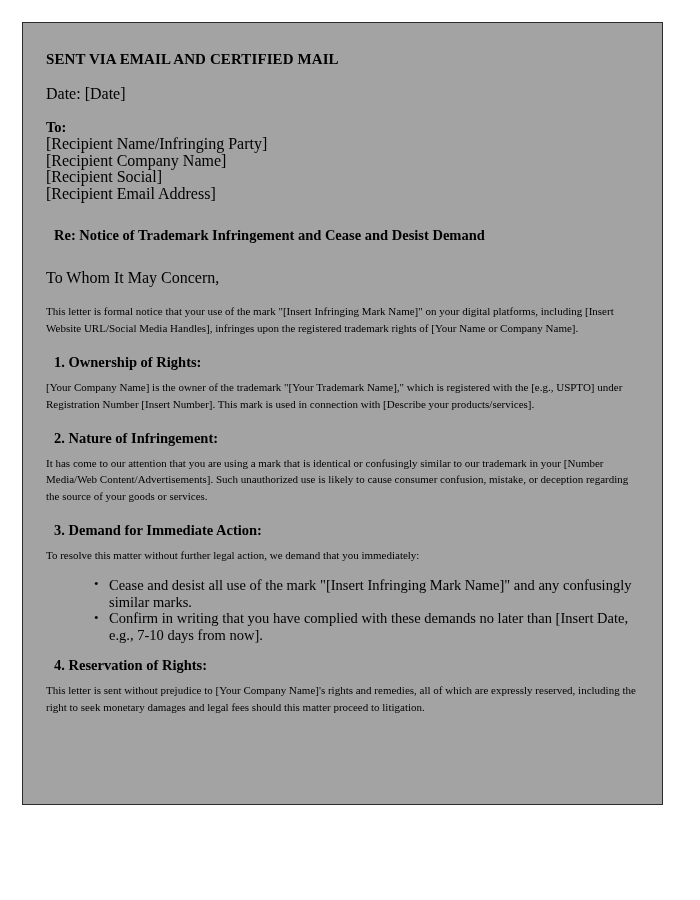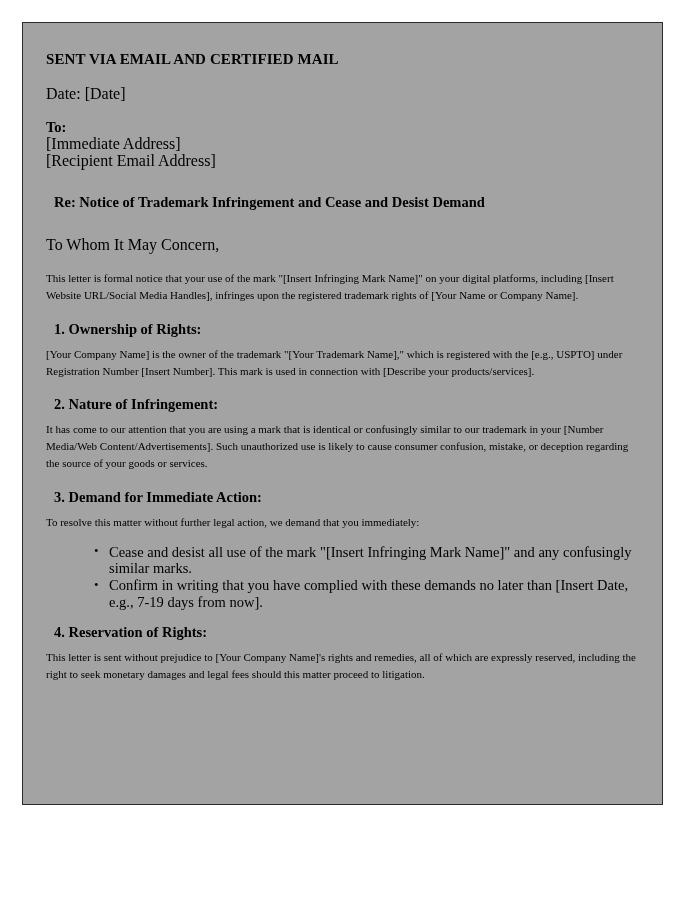--- a/index.html
+++ b/index.html
@@ -89,21 +89,23 @@
   <div class="page-inner">
 
     <p class="doc-title">SENT VIA EMAIL AND CERTIFIED MAIL</p>
 
     <p class="line">Date: [Date]</p>
 
     <div class="gap-md"></div>
 
     <p class="bold-label">To:</p>
     <div class="addr-block">
-      <p class="line">[Immediate Address]</p>
+      <p class="line">[Recipient Name/Infringing Party]</p>
+      <p class="line">[Recipient Company Name]</p>
+      <p class="line">[Recipient Social]</p>
       <p class="line">[Recipient Email Address]</p>
     </div>
 
     <div class="gap-md"></div>
 
     <p class="section-head">Re: Notice of Trademark Infringement and Cease and Desist Demand</p>
 
     <div class="gap-md"></div>
 
     <p class="line">To Whom It May Concern,</p>
@@ -120,21 +122,21 @@
     <div class="sec-block">
       <p class="section-head">2. Nature of Infringement:</p>
       <p class="para">It has come to our attention that you are using a mark that is identical or confusingly similar to our trademark in your [Number Media/Web Content/Advertisements]. Such unauthorized use is likely to cause consumer confusion, mistake, or deception regarding the source of your goods or services.</p>
     </div>
 
     <div class="sec-block">
       <p class="section-head">3. Demand for Immediate Action:</p>
       <p class="para">To resolve this matter without further legal action, we demand that you immediately:</p>
       <ul class="demands">
         <li>Cease and desist all use of the mark "[Insert Infringing Mark Name]" and any confusingly similar marks.</li>
-        <li>Confirm in writing that you have complied with these demands no later than [Insert Date, e.g., 7-19 days from now].</li>
+        <li>Confirm in writing that you have complied with these demands no later than [Insert Date, e.g., 7-10 days from now].</li>
       </ul>
     </div>
 
     <div>
       <p class="section-head">4. Reservation of Rights:</p>
       <p class="para">This letter is sent without prejudice to [Your Company Name]'s rights and remedies, all of which are expressly reserved, including the right to seek monetary damages and legal fees should this matter proceed to litigation.</p>
     </div>
 
   </div>
 </div>

